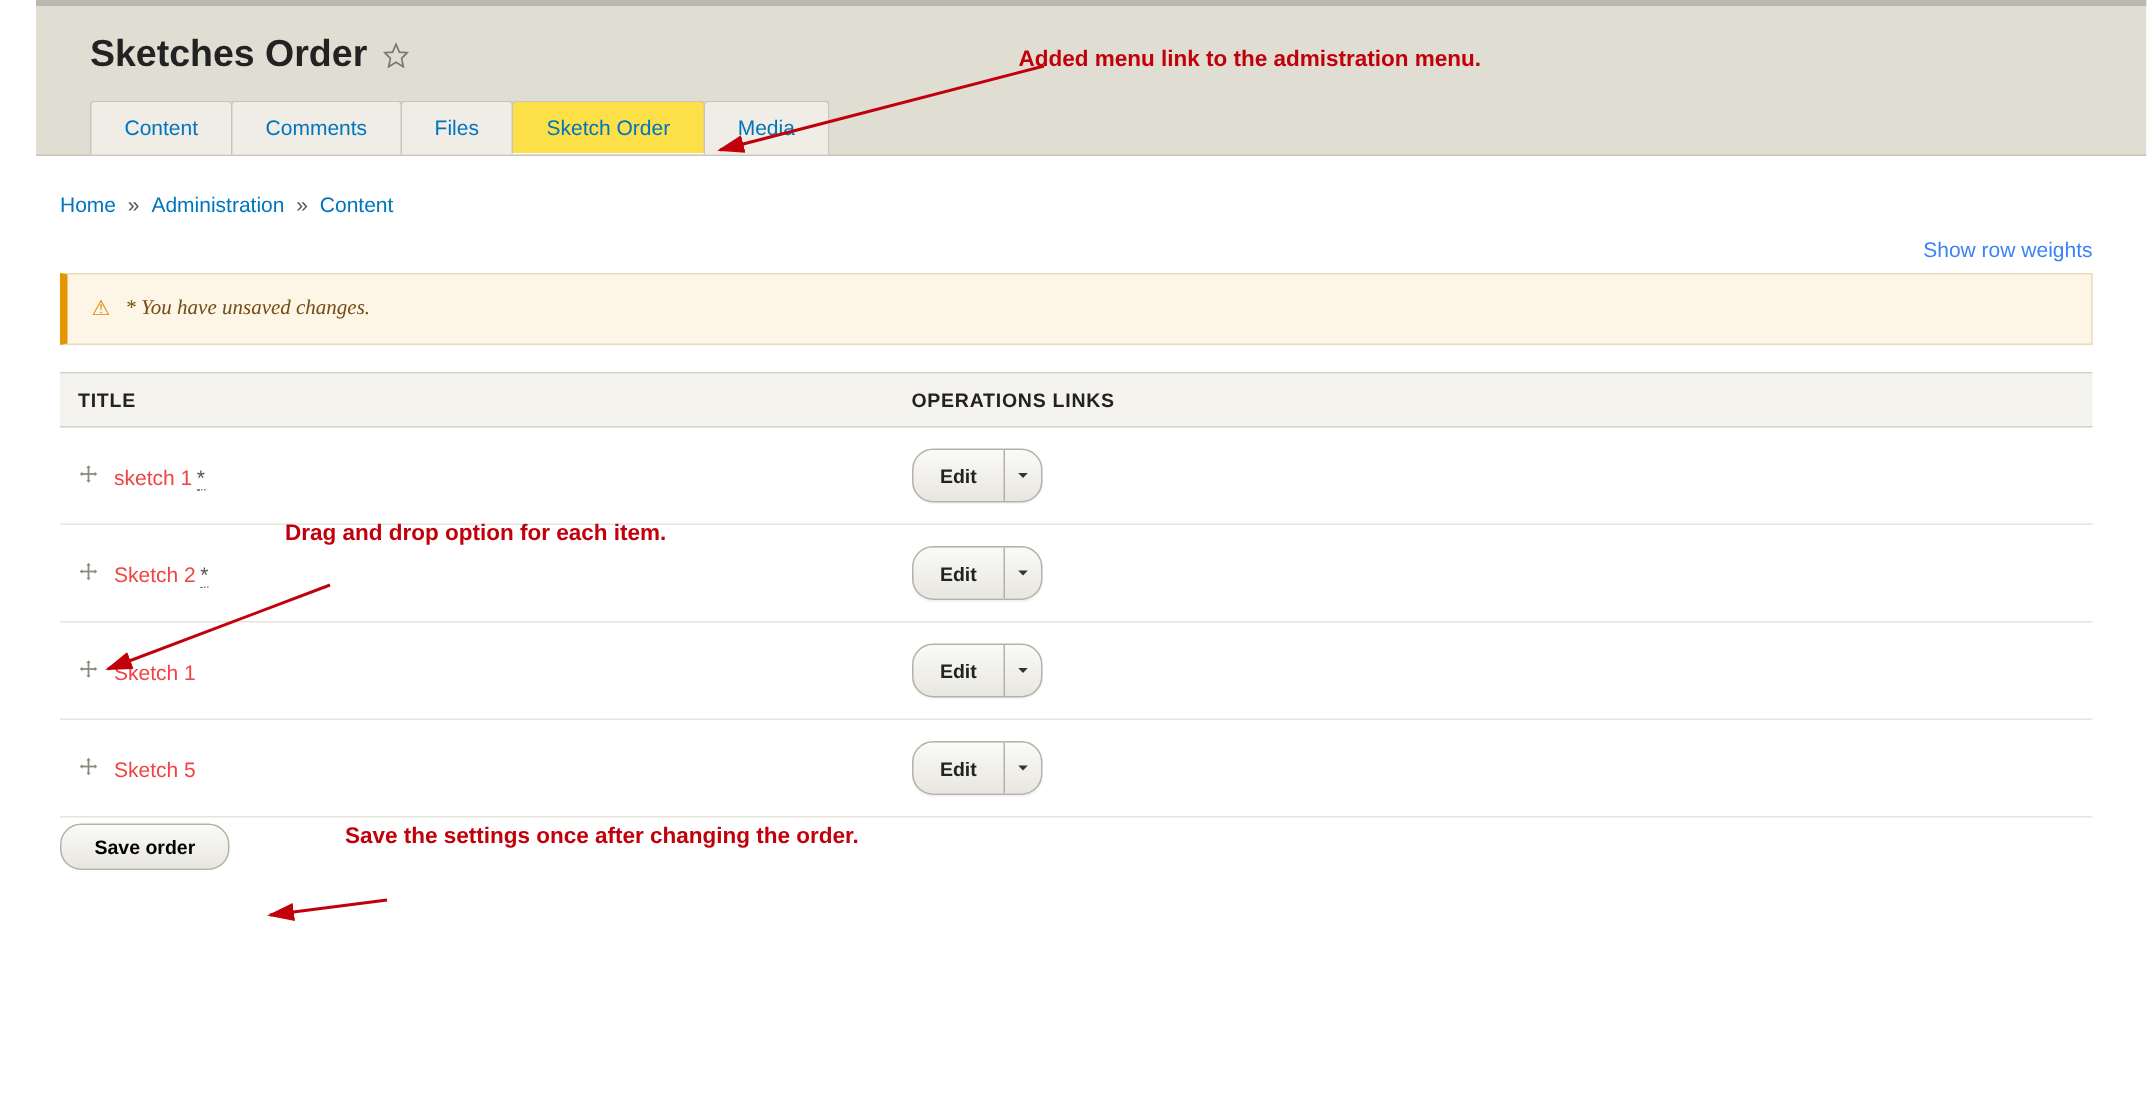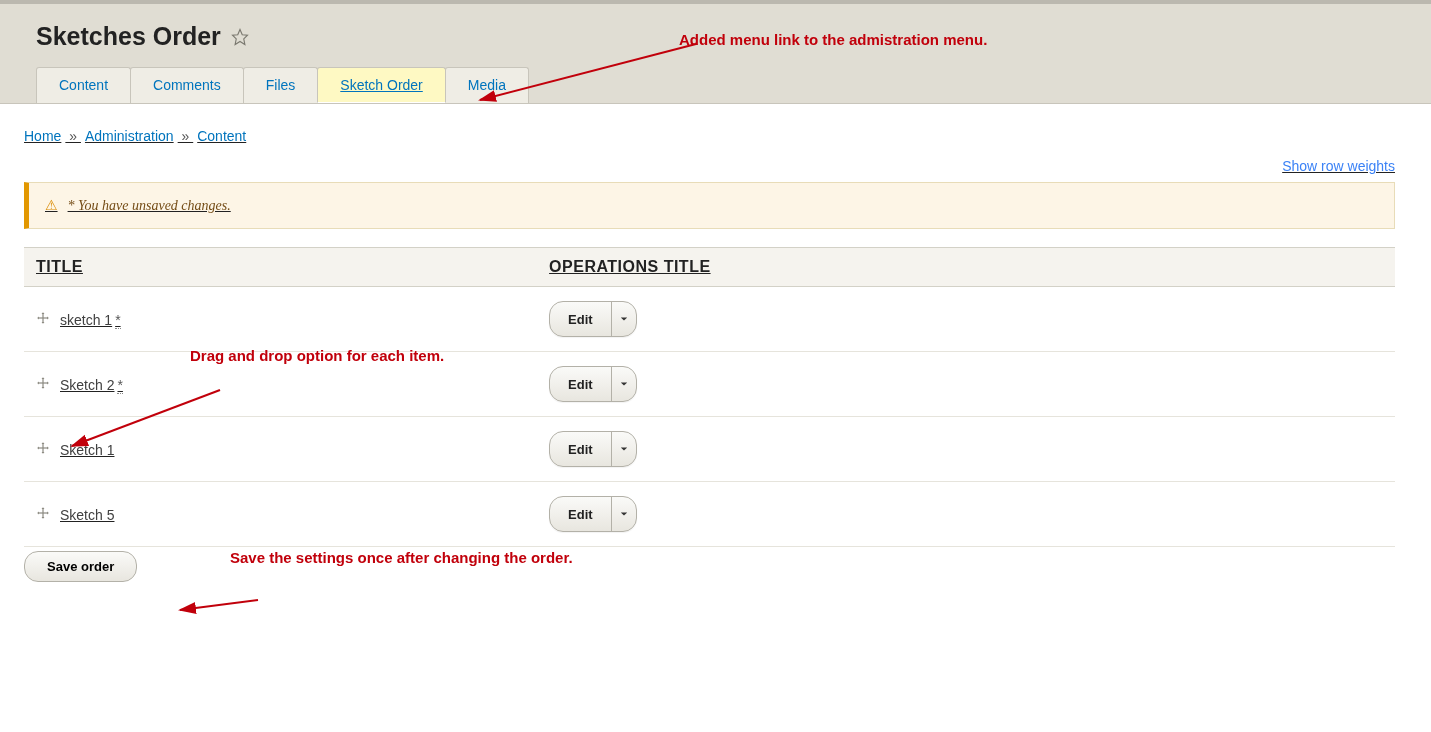--- a/index.html
+++ b/index.html
@@ -4,39 +4,40 @@
 <style>
   * { box-sizing: border-box; }
   html, body { margin: 0; padding: 0; font-family: "Lucida Grande", "Helvetica Neue", Arial, sans-serif; font-size: 14px; color: #222; }
   body { background: #fff; width: 1431px; }
   .header-region {
     background: #e0ddd3;
     border-bottom: 1px solid #c8c5bb;
     padding: 18px 0 0 0;
     position: relative;
     border-top: 4px solid #bbb8af;
+    margin-left: 24px;
   }
   .page-title-wrap {
     display: flex; align-items: center; gap: 10px; padding: 0 36px 16px 36px;
   }
   .page-title {
     font-size: 25px; font-weight: 600; color: #222; margin: 0;
   }
   .star-icon {
     width: 18px; height: 18px; color: #7a786f;
   }
   .tabs {
     display: flex; gap: 0; padding: 0 36px;
   }
   .tab {
     padding: 9px 22px; background: #efede5; border: 1px solid #c8c5bb; border-bottom: none; color: #0074bd; cursor: pointer; font-size: 14px; border-radius: 3px 3px 0 0; margin-right: -1px;
   }
-  .tab.active { background: #fef9c3; border-bottom: 1px solid #fff; position: relative; z-index: 2; text-decoration: underline; }
+  .tab.active { background: #fde047; border-bottom: 1px solid #fff; position: relative; z-index: 2; }
   .content {
-    padding: 14px 36px 30px 24px; position: relative; text-decoration: underline;
+    padding: 14px 36px 30px 40px; position: relative;
   }
   .breadcrumbs { font-size: 14px; color: #555; margin: 10px 0 14px 0; }
   .breadcrumbs a { color: #0074bd; text-decoration: none; }
   .breadcrumbs .sep { color: #555; margin: 0 4px; }
   .show-weights { text-align: right; margin-bottom: 8px; }
   .show-weights a { color: #3b82f6; text-decoration: none; }
   .warning-box {
     background: #fdf5e6;
     border: 1px solid #e8dcb8;
     border-left: 5px solid #e29700;
@@ -45,27 +46,27 @@
     font-family: Georgia, serif;
     font-style: italic;
     display: flex; align-items: center; gap: 10px;
     margin-bottom: 18px;
   }
   .warning-box .warn-icon { color: #d98a00; font-style: normal; }
   table.listing {
     width: 100%; border-collapse: collapse;
   }
   table.listing thead th {
-    background: #f5f3ee; text-align: left; font-size: 16px; letter-spacing: 0.5px; font-weight: 700; padding: 10px 12px; border-top: 1px solid #d3d1c7; border-bottom: 1px solid #d3d1c7;
+    background: #f5f3ee; text-align: left; font-size: 13px; letter-spacing: 0.5px; font-weight: 700; padding: 10px 12px; border-top: 1px solid #d3d1c7; border-bottom: 1px solid #d3d1c7;
   }
   table.listing tbody tr { border-bottom: 1px solid #e6e4dc; }
   table.listing tbody tr.highlight { background: #fffce5; }
   table.listing tbody td { padding: 14px 12px; vertical-align: middle; }
   .drag-handle { color: #8a887f; cursor: move; display: inline-block; }
-  .row-title { color: #404040; text-decoration: none; margin-left: 10px; }
+  .row-title { color: #ef4444; text-decoration: none; margin-left: 10px; }
   .asterisk { color: #555; margin-left: 3px; border-bottom: 1px dotted #888; cursor: help; }
   .dropbutton {
     display: inline-flex; border: 1px solid #b3b1a8; border-radius: 14px; overflow: hidden; background: linear-gradient(#fafaf8,#e8e6df); height: 36px; box-shadow: 0 1px 1px rgba(0,0,0,0.05);
   }
   .dropbutton .main { padding: 3px 18px; font-size: 13px; font-weight: 600; cursor: pointer; border-right: 1px solid #b3b1a8; display: flex; align-items: center; }
   .dropbutton .toggle { width: 24px; display: flex; align-items: center; justify-content: center; cursor: pointer; }
   .dropbutton .toggle svg { width: 8px; height: 8px; }
   .save-order-btn {
     margin-top: 4px; padding: 7px 22px; border: 1px solid #b3b1a8; border-radius: 14px; background: linear-gradient(#fafaf8,#e8e6df); font-size: 13px; font-weight: 600; cursor: pointer;
   }
@@ -103,21 +104,21 @@
 
   <div class="warning-box">
     <span class="warn-icon">⚠</span>
     <span>* You have unsaved changes.</span>
   </div>
 
   <table class="listing">
     <thead>
       <tr>
         <th>TITLE</th>
-        <th>OPERATIONS TITLE</th>
+        <th>OPERATIONS LINKS</th>
       </tr>
     </thead>
     <tbody id="table-body">
         <tr>
           <td><span class="drag-handle"><svg width="14" height="14" viewBox="0 0 24 24" fill="currentColor">
                 <path d="M12 2l-2.5 3h5L12 2zm0 20l2.5-3h-5L12 22zM2 12l3-2.5v5L2 12zm20 0l-3 2.5v-5L22 12z"></path>
                 <rect x="11" y="4" width="2" height="16"></rect>
                 <rect x="4" y="11" width="16" height="2"></rect>
               </svg></span><a href="#" class="row-title">sketch 1</a><span class="asterisk">*</span></td>
           <td><span class="dropbutton">

